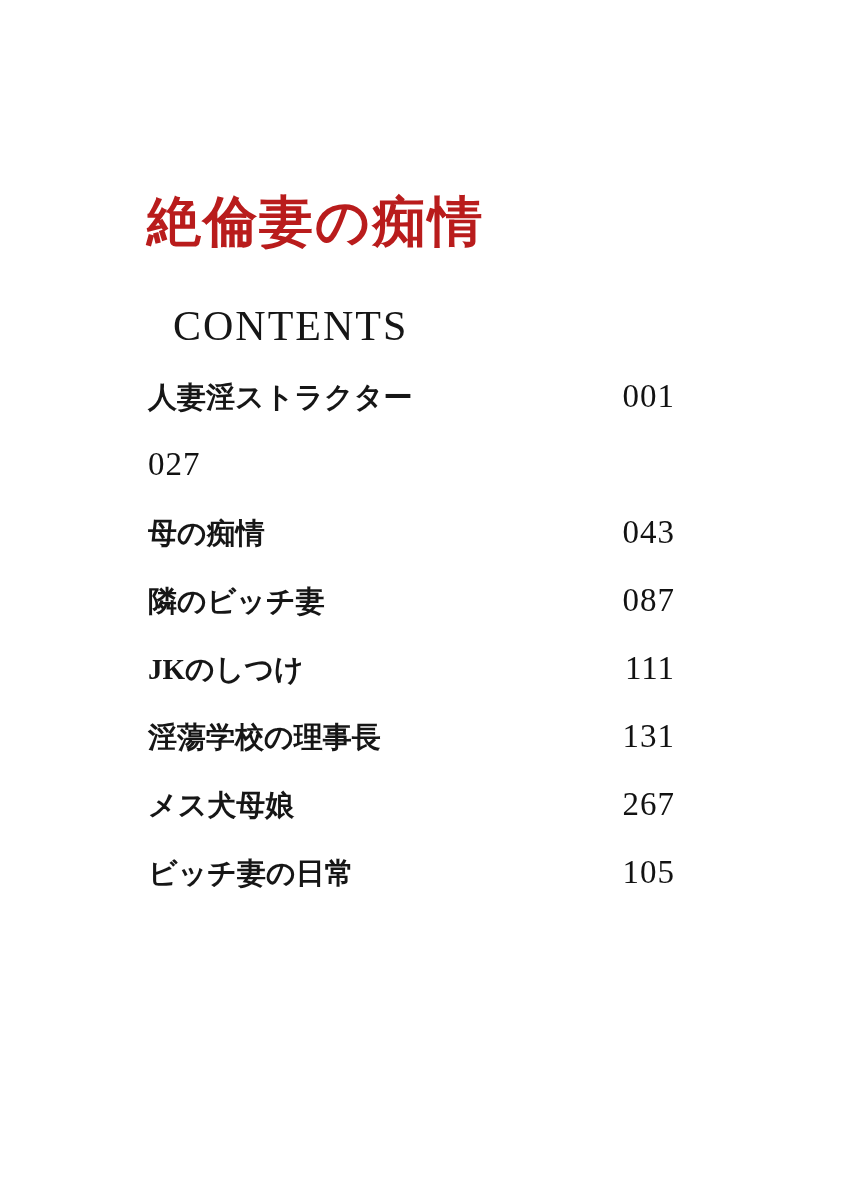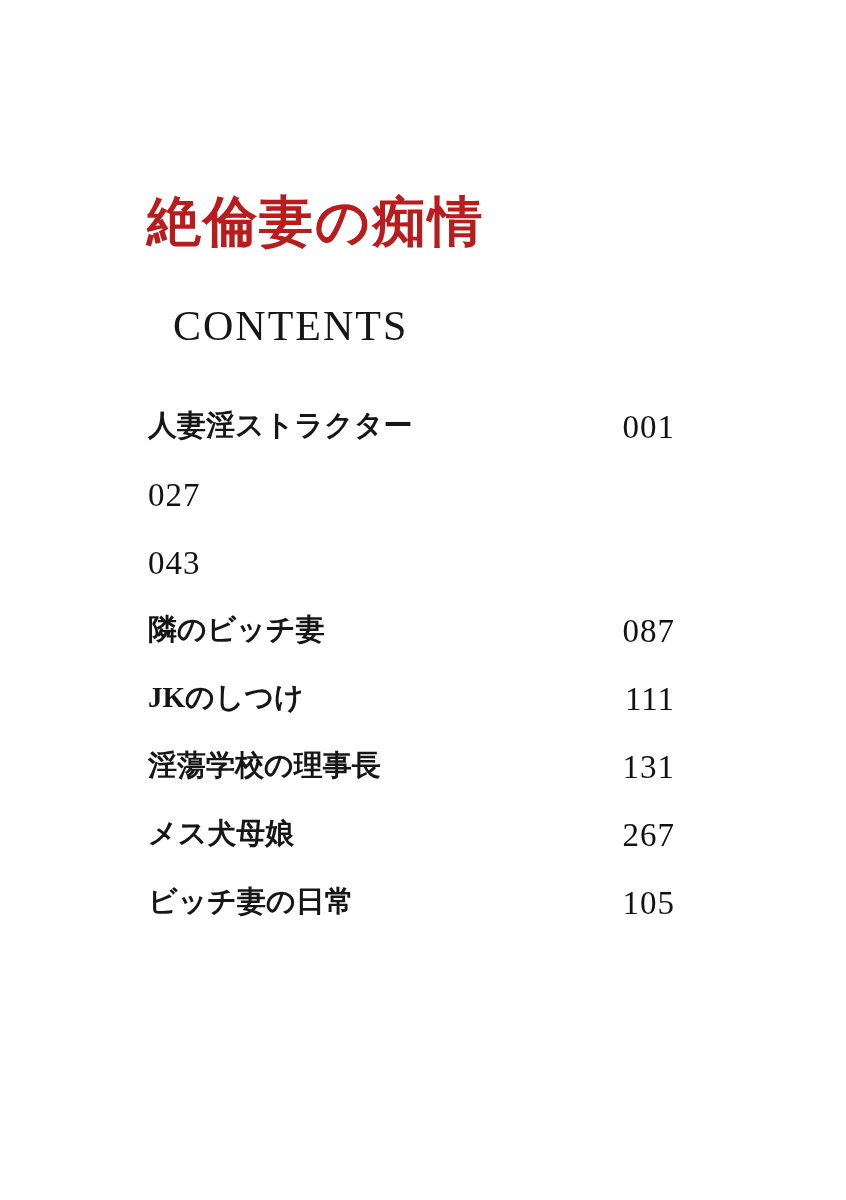--- a/index.html
+++ b/index.html
@@ -43,21 +43,21 @@
     left: 148px;
     top: 378px;
     width: 527px;
     margin: 0;
     padding: 0;
     list-style: none;
   }
   .toc-row {
     height: 68px;
     display: flex;
-    align-items: flex-end;
+    align-items: flex-start;
     justify-content: space-between;
     gap: 36px;
   }
   .toc-title {
     font-size: 29px;
     font-weight: 700;
     letter-spacing: 0px;
     color: #161616;
     white-space: nowrap;
   }
@@ -84,20 +84,21 @@
       <span class="toc-title">人妻淫ストラクター</span>
       <span class="toc-page">001</span>
     </li>
 
     <li class="toc-row">
       <span class="toc-page">027</span>
     </li>
 
 
     <li class="toc-row">
+      <span class="toc-title">母の痴情</span>
       <span class="toc-page">043</span>
     </li>
 
     <li class="toc-row">
       <span class="toc-title">隣のビッチ妻</span>
       <span class="toc-page">087</span>
     </li>
 
     <li class="toc-row">
       <span class="toc-title">JKのしつけ</span>

